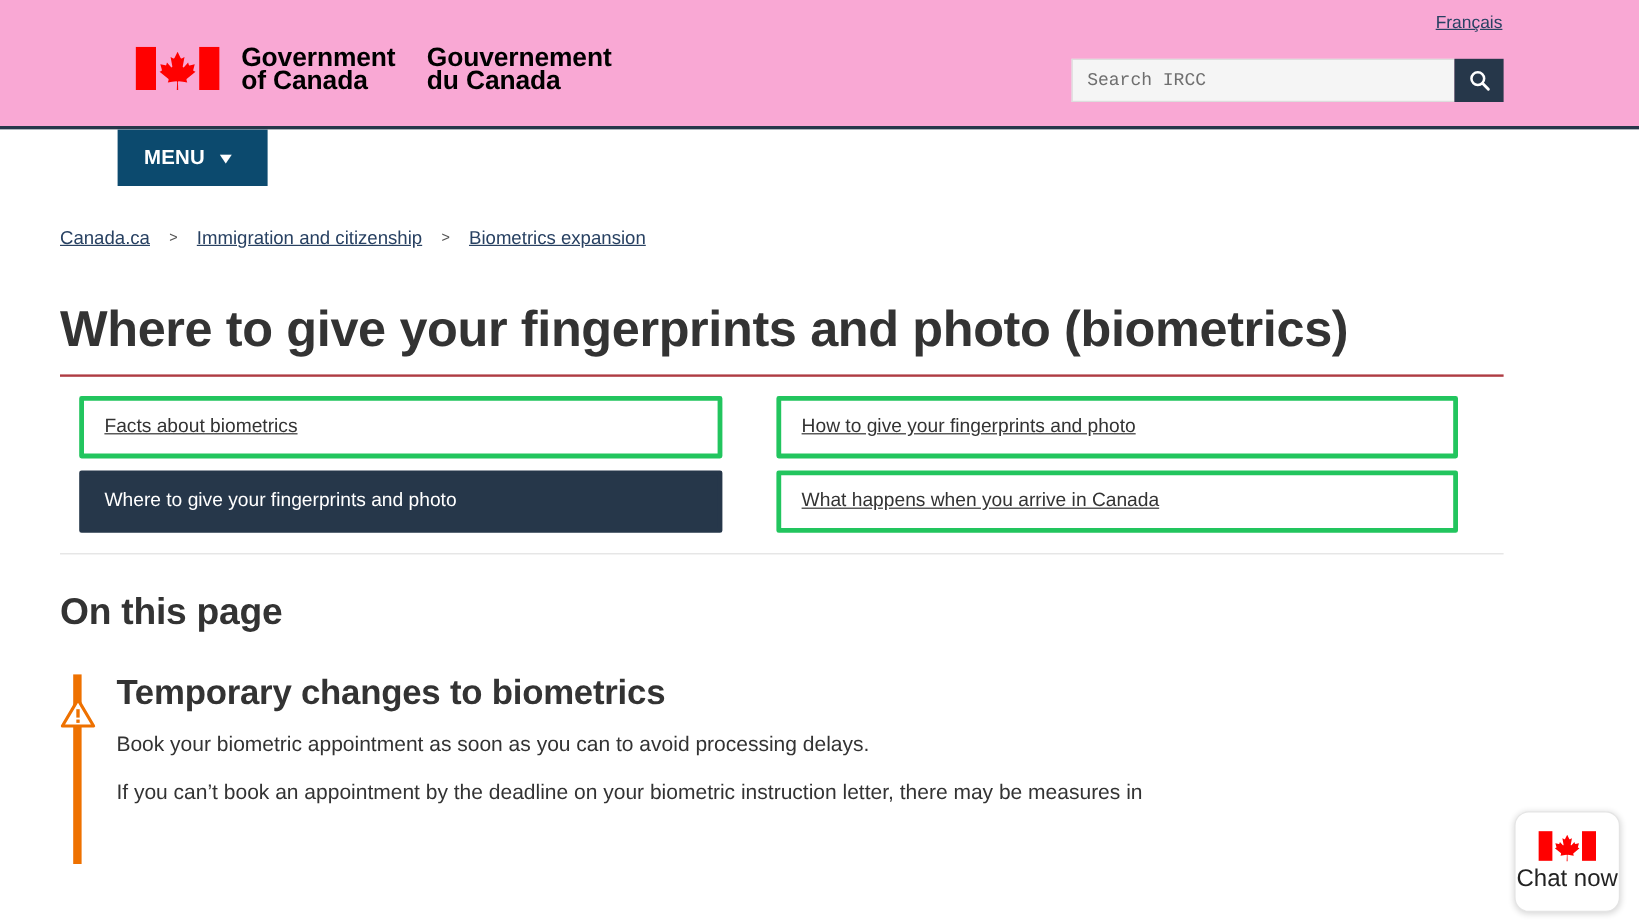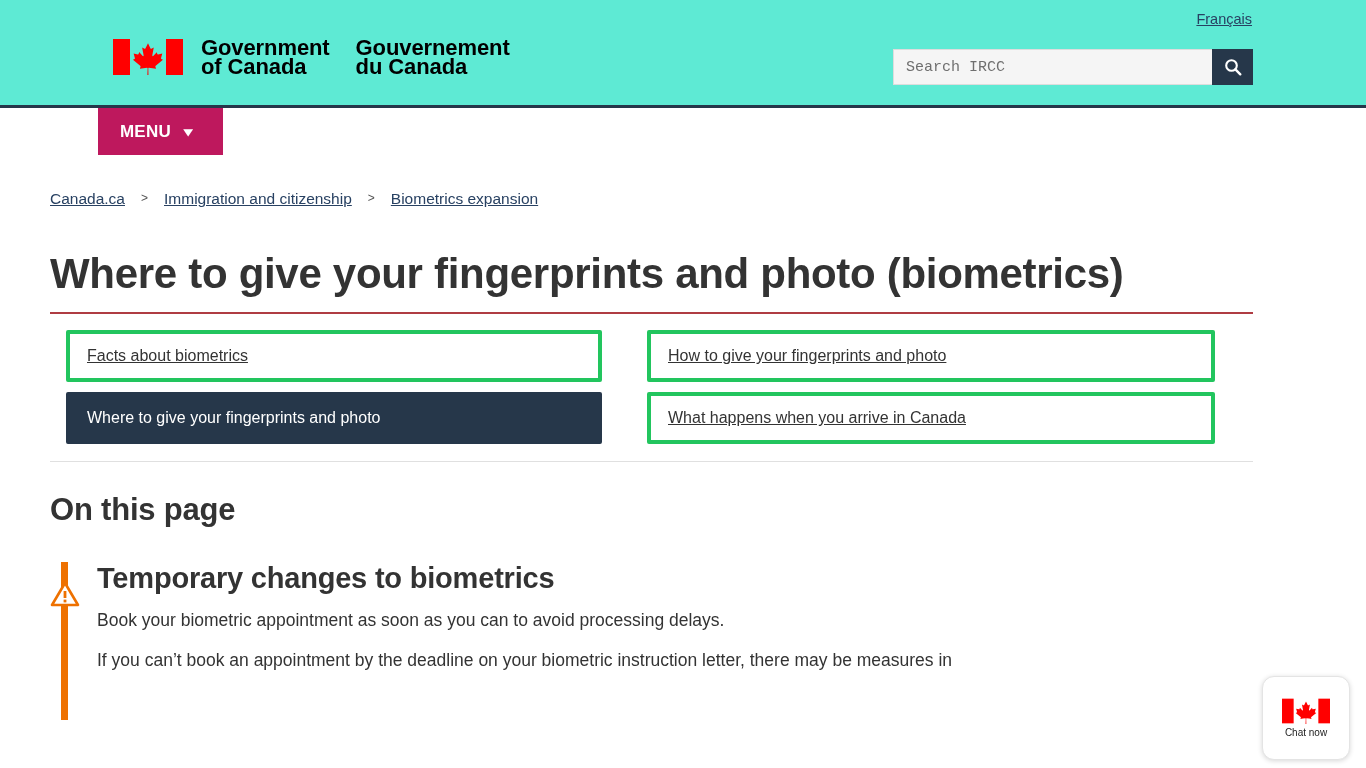--- a/index.html
+++ b/index.html
@@ -13,21 +13,21 @@
     background: #ffffff;
     font-family: "Liberation Sans", sans-serif;
     color: #333333;
     position: relative;
   }
 
   
   .gc-header {
     position: relative;
     height: 105px;
-    background: #5eead4;
+    background: #f9a8d4;
   }
   .lang-bar {
     position: absolute;
     top: 10px;
     right: 114px;
     text-align: right;
   }
   .lang-link {
     font-size: 14.5px;
     color: #284162;
@@ -105,21 +105,21 @@
     position: relative;
     height: 52px;
     background: #ffffff;
   }
   .menu-btn {
     position: absolute;
     left: 98px;
     top: 0;
     width: 125px;
     height: 47px;
-    background: #be185d;
+    background: #0c4a6e;
     color: #ffffff;
     border: none;
     display: flex;
     align-items: center;
     padding-left: 22px;
     gap: 14px;
     cursor: pointer;
     font-family: "Liberation Sans", sans-serif;
     font-size: 17px;
     font-weight: bold;
@@ -289,21 +289,21 @@
     box-shadow: 0 1px 5px rgba(0,0,0,0.16);
     display: flex;
     flex-direction: column;
     align-items: center;
     justify-content: center;
     cursor: pointer;
     gap: 3px;
   }
   .chat-flag { width: 48px; height: 26px; display: block; }
   .chat-label {
-    font-size: 10px;
+    font-size: 20px;
     color: #222222;
     font-family: "Liberation Sans", sans-serif;
   }
 </style>
 </head>
 <body>
 
 <div class="gc-header">
 
   <div class="lang-bar">

